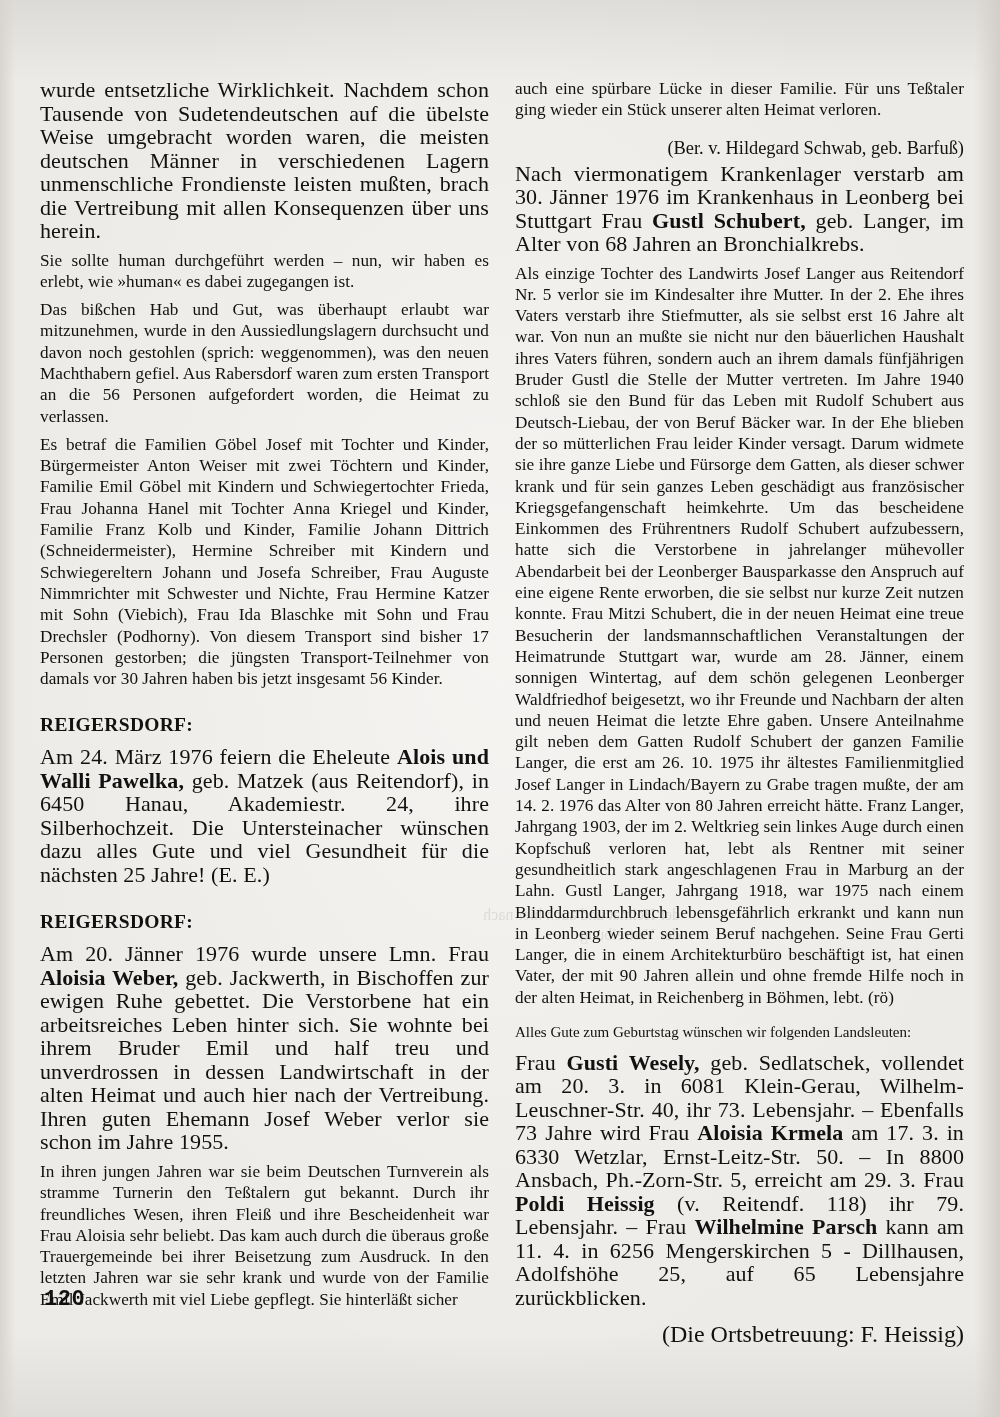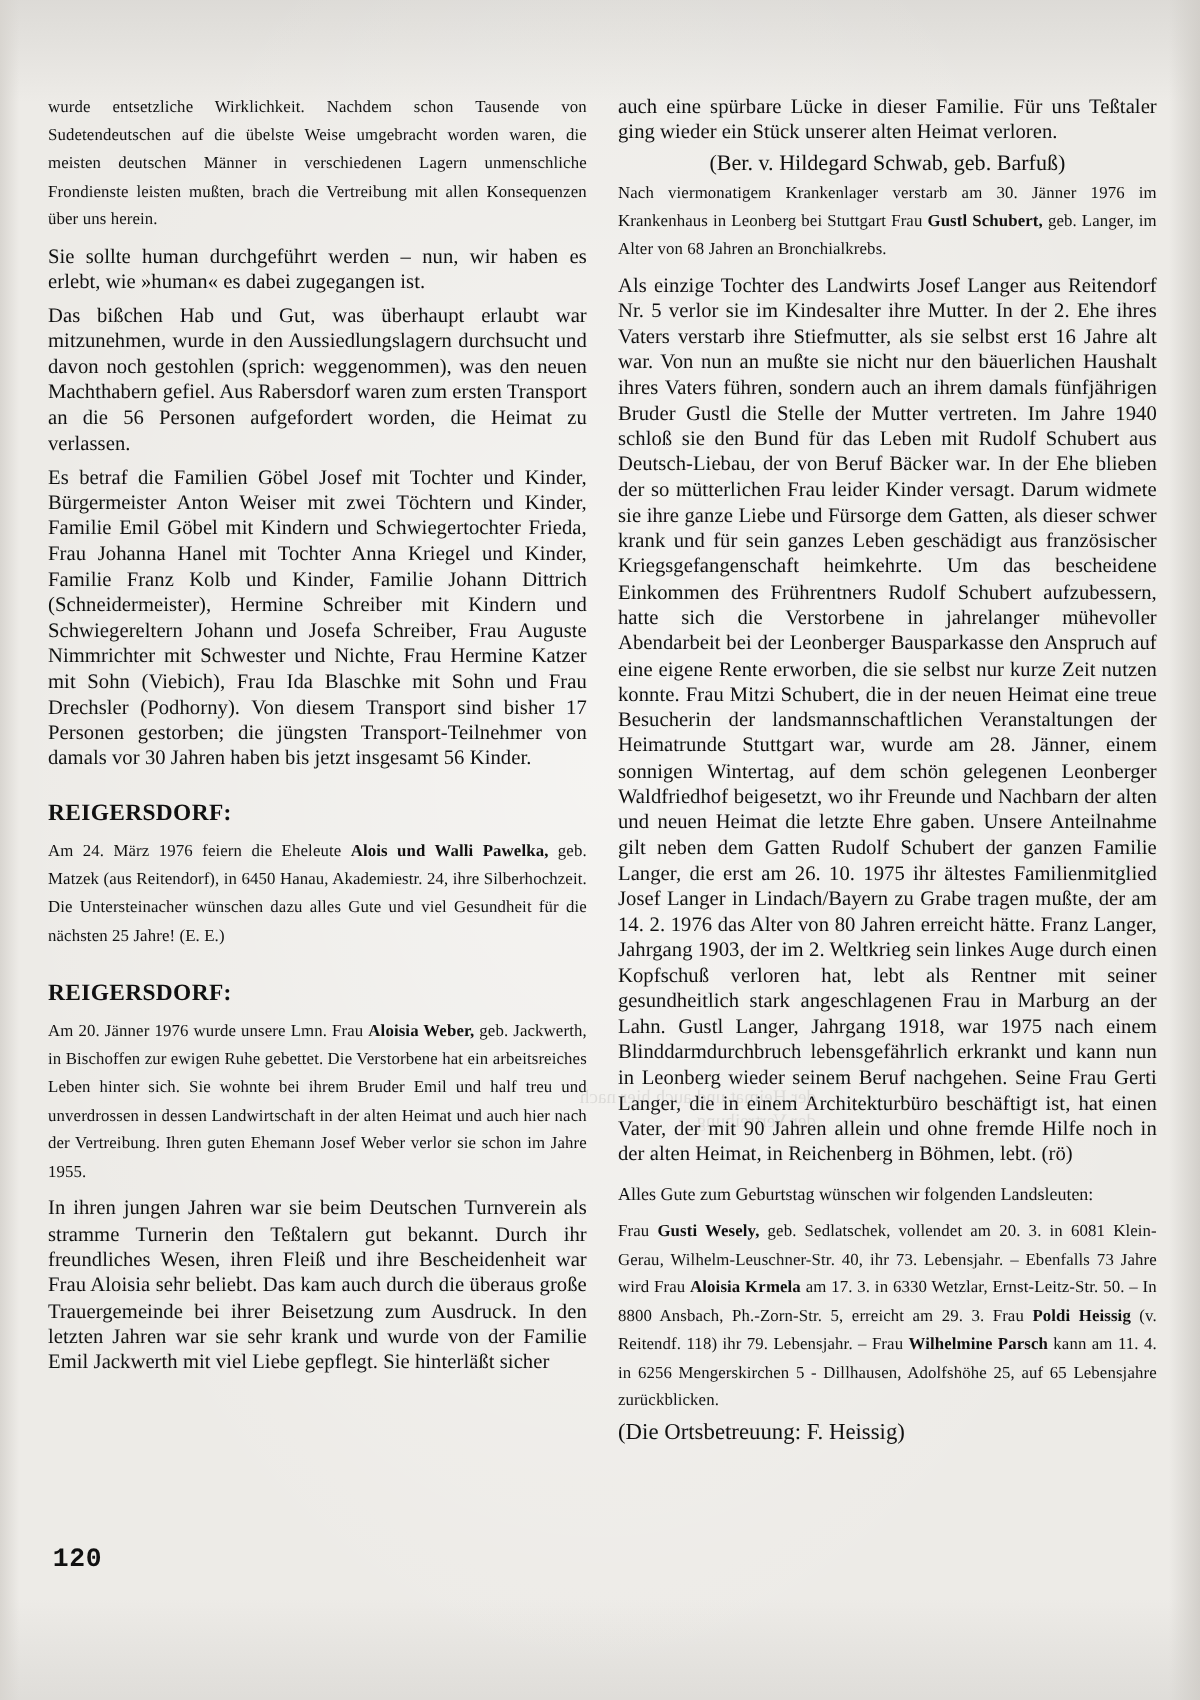--- a/index.html
+++ b/index.html
@@ -44,21 +44,21 @@
     width: 449px;
   }
   p {
     margin: 0;
     text-align: justify;
     text-justify: inter-word;
     hyphens: manual;
   }
   
   .big {
-    font-size: 14px;
+    font-size: 22px;
     line-height: 23.5px;
     letter-spacing: 0.1px;
   }
   
   .small {
     font-size: 17.2px;
     line-height: 21.3px;
     letter-spacing: 0.05px;
   }
   .mid {
@@ -68,29 +68,30 @@
   b, .b { font-weight: 700; }
   .heading {
     font-weight: 700;
     font-size: 19.5px;
     line-height: 24px;
     margin-top: 24px;
     margin-bottom: 8px;
     letter-spacing: 0.3px;
   }
   .sig {
-    font-size: 19px;
+    text-align: right;
+    font-size: 24px;
     line-height: 23px;
-    margin-top: 2px;
+    margin-top: 14px;
   }
   .sig-center {
-    text-align: center;
+    text-align: right;
     font-size: 18.4px;
     line-height: 23px;
-    margin-top: 4px;
+    margin-top: 16px;
     margin-bottom: 2px;
   }
   .gap-s { margin-top: 7px; }
   .gap-m { margin-top: 13px; }
   .pagenum {
     position: absolute;
     left: 44px;
     top: 1287px;
     font-size: 22px;
     font-weight: 700;

